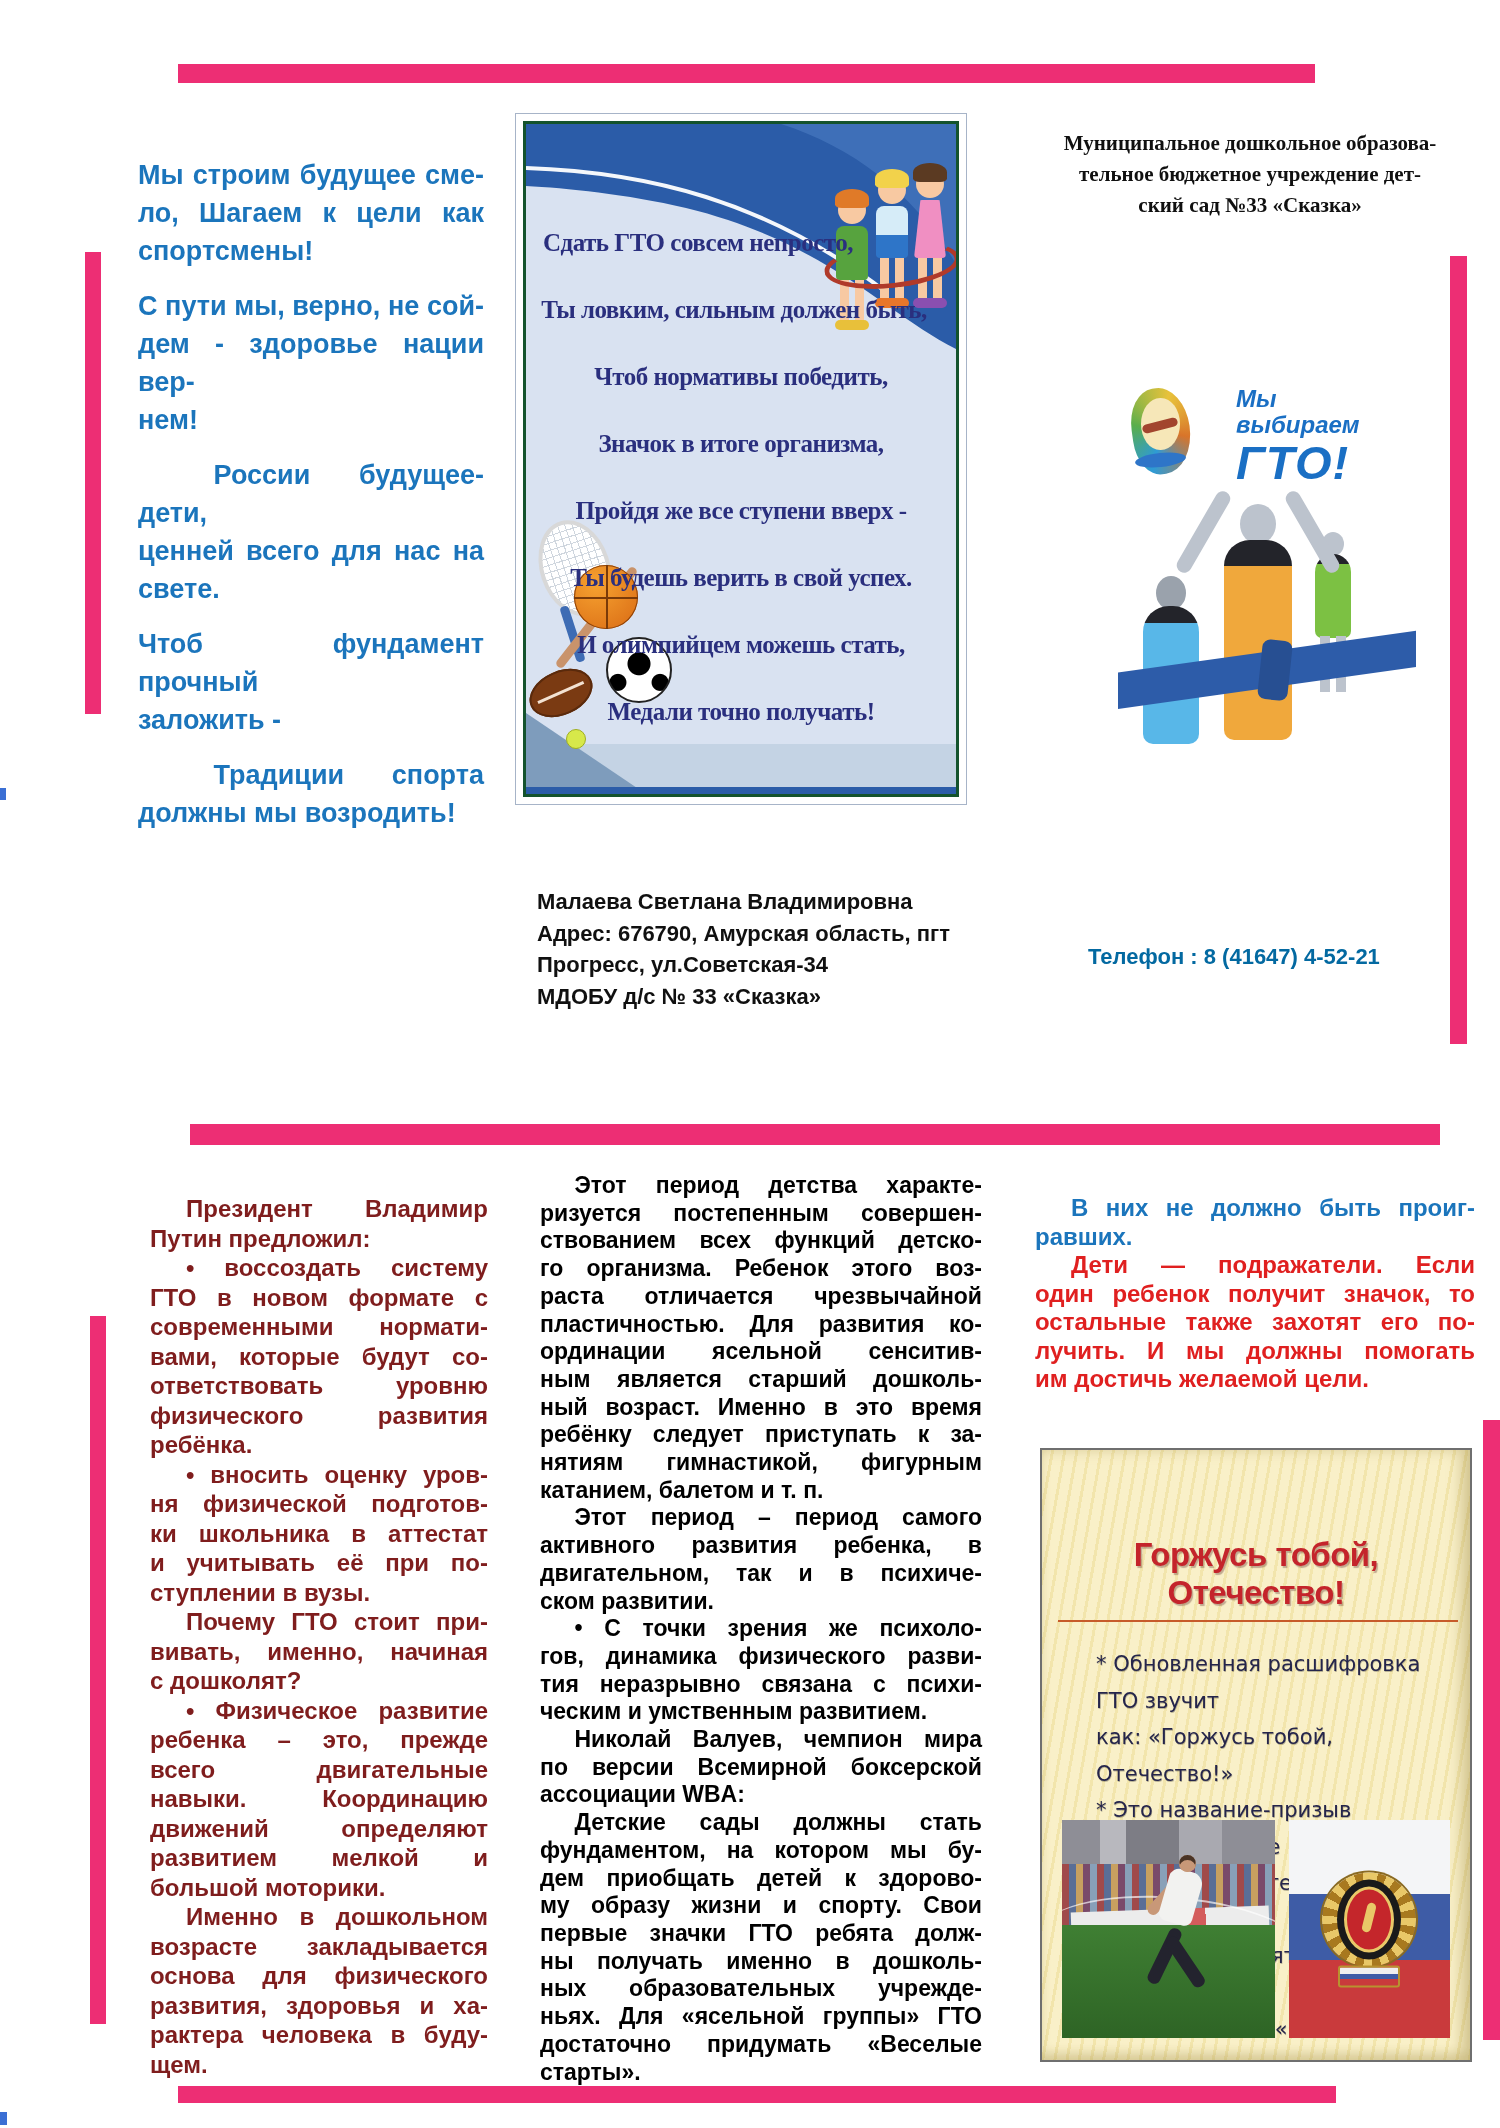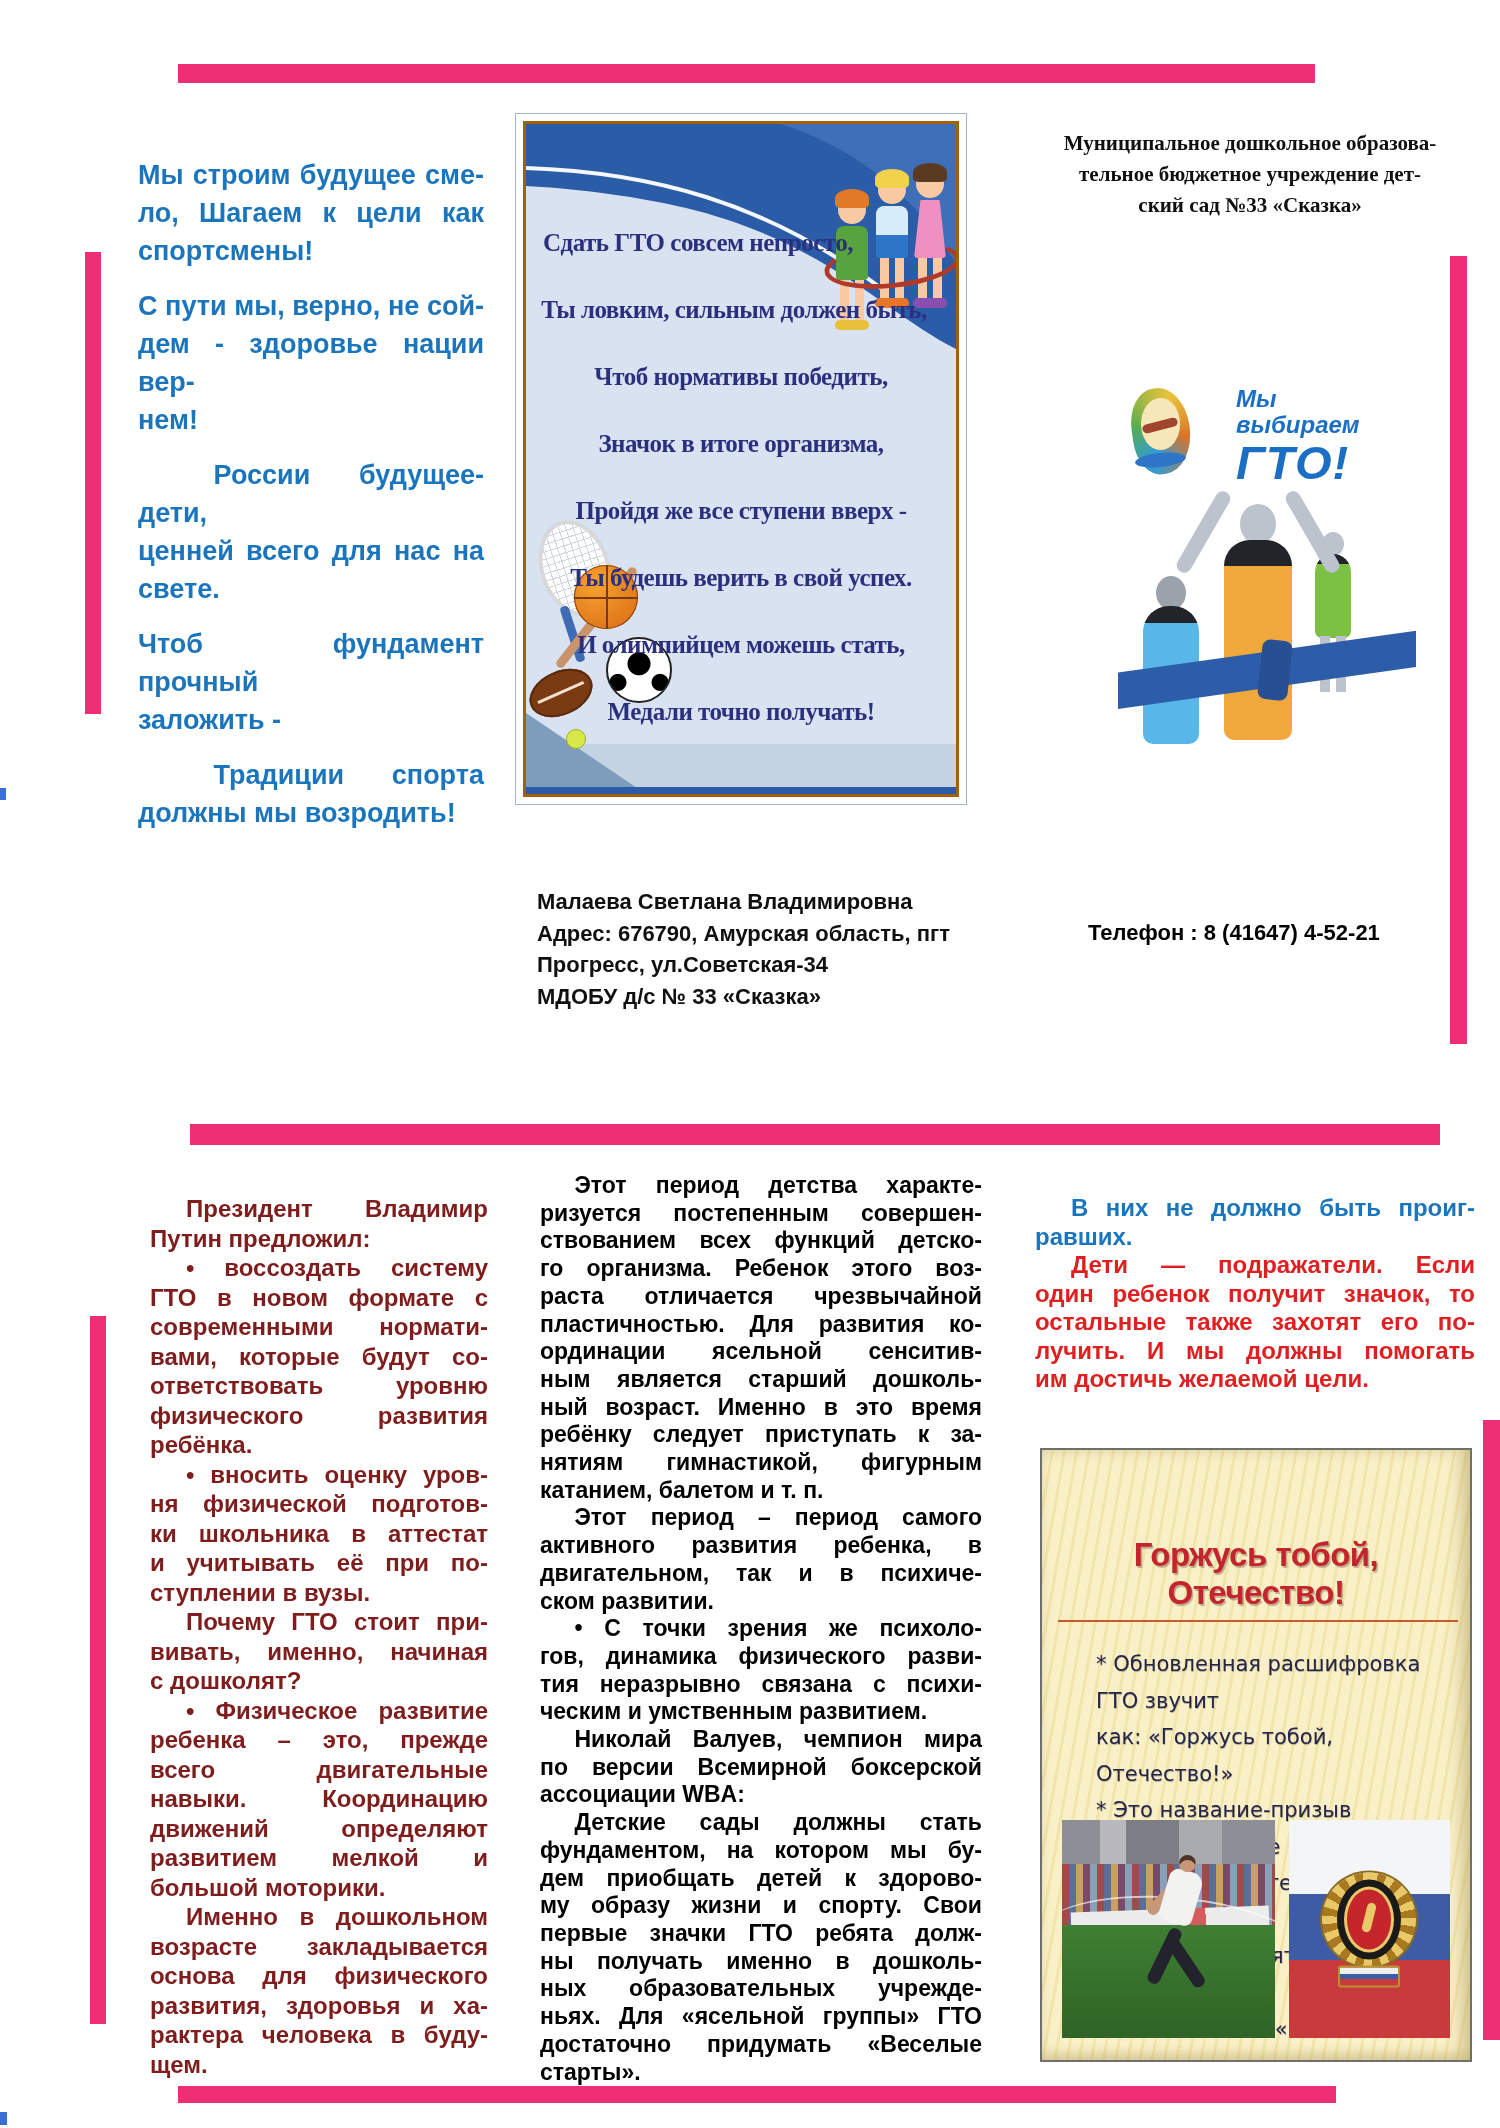--- a/index.html
+++ b/index.html
@@ -24,21 +24,21 @@
   .c-red{color:#E02020;}
 
   
   #intro{position:absolute;left:120px;top:156px;width:364px;font-weight:bold;
          font-size:27px;line-height:38px;color:#1B75BC;--ind:2.8em;}
   #intro .para{margin-bottom:17px;margin-left:18px;}
 
   
   #poster{position:absolute;left:515px;top:113px;width:452px;height:692px;background:#fff;
           border:1px solid #A7B4C8;box-sizing:border-box;padding:7px;}
-  .poster-in{position:relative;width:100%;height:100%;border:3px solid #a16207;
+  .poster-in{position:relative;width:100%;height:100%;border:3px solid #14532d;
              background:#D9E2F1;overflow:hidden;box-sizing:border-box;}
   .poster-band{position:absolute;left:0;top:0;width:100%;height:230px;}
   .poem{position:absolute;left:10px;right:10px;top:88px;text-align:center;z-index:3;
         font-family:"Liberation Serif",serif;font-weight:bold;color:#2A2F7E;
         font-size:25px;letter-spacing:-0.5px;}
   .poem .ln{height:67px;line-height:62px;white-space:nowrap;}
   .poem .ln:nth-child(1){padding-right:86px;}
   .poem .ln:nth-child(2){padding-right:14px;}
   .pbot{position:absolute;left:0;right:0;bottom:0;height:50px;background:#C4D3E4;}
   .phill{position:absolute;left:0;bottom:0;width:120px;height:92px;background:#7E9CBC;
@@ -124,21 +124,21 @@
   .rn-r .torso{left:50%;top:22px;transform:translateX(-50%);width:36px;height:84px;
                background:linear-gradient(180deg,#23242A 0 12%,#7CC143 12%);}
   .rn-r::after{content:"";position:absolute;left:50%;top:104px;transform:translateX(-50%);
                width:26px;height:56px;background:linear-gradient(90deg,#BCC3CD 0 38%,transparent 38% 62%,#BCC3CD 62%);}
   .ribbon{position:absolute;left:-30px;bottom:56px;width:356px;height:36px;background:#2D5CA9;
           border-radius:12px/18px;transform:rotate(-8deg);z-index:3;}
   .knot{position:absolute;left:142px;bottom:44px;width:30px;height:60px;background:#274F92;
         border-radius:8px;transform:rotate(6deg);z-index:3;}
   #contacts{position:absolute;left:537px;top:886px;width:470px;color:#101010;
             font-weight:bold;font-size:22px;line-height:31.5px;}
-  #phone{position:absolute;left:1088px;top:920px;color:#000000;font-weight:bold;font-size:22px;}
+  #phone{position:absolute;left:1088px;top:944px;color:#0369a1;font-weight:bold;font-size:22px;}
 
   
   #col-left{position:absolute;left:150px;top:1194px;width:338px;font-weight:bold;
             font-size:24px;line-height:29.5px;color:#7f1d1d;--ind:1.5em;}
   #col-mid{position:absolute;left:540px;top:1172px;width:442px;font-weight:bold;
            font-size:23px;line-height:27.7px;color:#000000;--ind:1.5em;}
   #col-right{position:absolute;left:1035px;top:1194px;width:440px;font-weight:bold;
              font-size:24px;line-height:28.5px;--ind:1.5em;}
 
   

